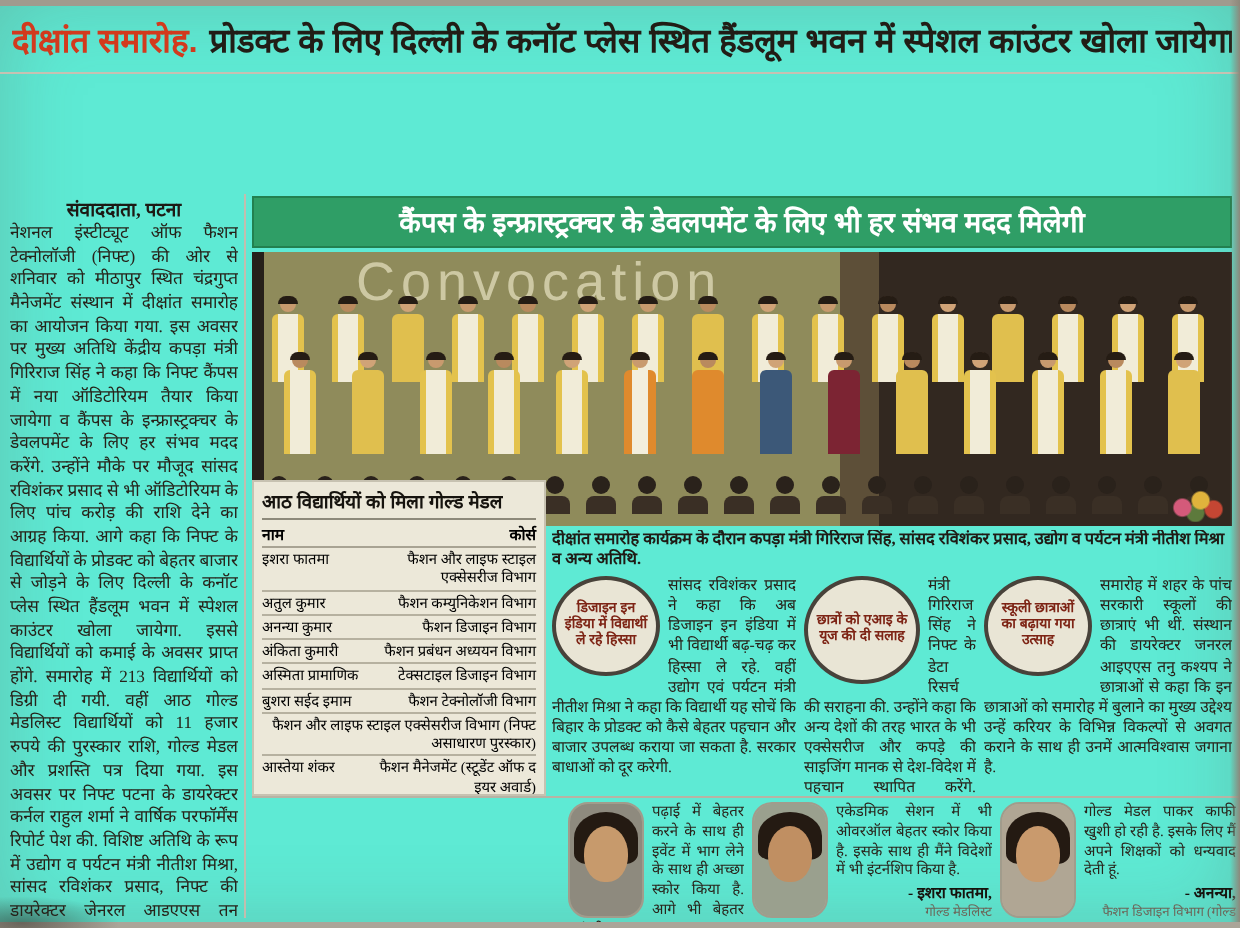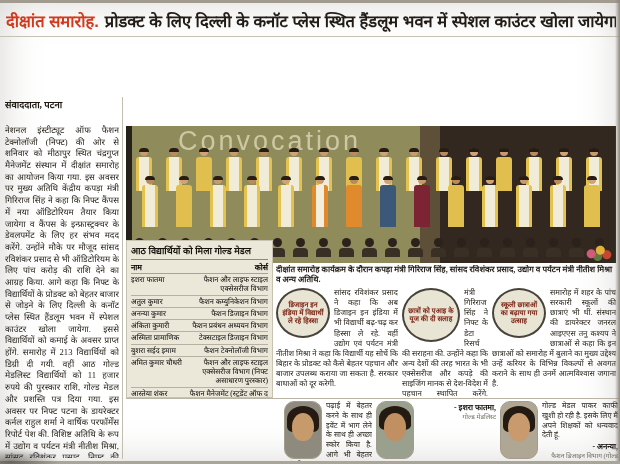--- a/index.html
+++ b/index.html
@@ -1,16 +1,16 @@
 <!DOCTYPE html>
 <html><head>
 <meta charset="utf-8">
 <style>
   html,body{margin:0;padding:0;background:#b9b5a8;}
-  .page{position:relative;width:620px;height:464px;background:#ffffff;overflow:hidden;
+  .page{position:relative;width:620px;height:464px;background:#5eead4;overflow:hidden;
         font-family:"Liberation Serif",serif;box-shadow:inset 0 0 40px rgba(90,85,70,.25);}
   .edge-top{position:absolute;left:0;top:0;width:620px;height:3px;background:#a09b8e;}
   .edge-right{position:absolute;right:0;top:0;width:5px;height:464px;
         background:linear-gradient(90deg,rgba(120,115,105,0),#8d887b);}
   .edge-bottom{position:absolute;left:0;bottom:0;width:620px;height:3px;background:#aaa599;}
   .smudge{position:absolute;left:-10px;bottom:0;width:70px;height:16px;
         background:radial-gradient(ellipse at 30% 85%,rgba(40,35,28,.5),transparent 70%);}
 
   .kicker{position:absolute;left:6px;top:9px;width:610px;height:25px;
         font-family:"Liberation Sans",sans-serif;font-weight:bold;font-size:16.5px;line-height:25px;
@@ -18,21 +18,21 @@
   .kicker .label{color:#d23a1d;margin-right:6px;}
   .kicker-rule{position:absolute;left:0;top:36px;width:620px;height:1px;background:#c6c1b2;}
 
   .headline{position:absolute;left:2px;top:38px;width:616px;height:55px;
         font-family:"Liberation Sans",sans-serif;font-weight:800;font-size:36px;line-height:55px;
         color:#682016;white-space:nowrap;overflow:hidden;letter-spacing:-.5px;}
 
   .vrule{position:absolute;left:122px;top:97px;width:1px;height:362px;background:#c2bdae;}
 
   .leftcol{position:absolute;left:5px;top:98px;width:114px;height:360px;overflow:hidden;}
-  .byline{font-size:9.5px;font-weight:bold;color:#1d1a14;margin-bottom:14px;}
+  .byline{font-size:9.5px;font-weight:bold;text-align:center;color:#1d1a14;margin-bottom:0;}
   .bodytext{font-size:8.6px;line-height:1.36;text-align:justify;color:#262219;}
 
   .banner{position:absolute;left:126px;top:98px;width:490px;height:26px;background:#2f9e66;
         border:1px solid #22804f;box-sizing:border-box;color:#fff;
         font-family:"Liberation Sans",sans-serif;font-weight:bold;font-size:14px;line-height:24px;
         text-align:center;white-space:nowrap;overflow:hidden;}
 
   .photo{position:absolute;left:126px;top:126px;width:490px;height:137px;overflow:hidden;
         background:linear-gradient(90deg,#26201a 0 6px,#8f8b5b 6px 60%,#5d4f38 60% 64%,#322820 64% 100%);}
   .backdrop-text{position:absolute;left:52px;top:0;font-family:"Liberation Sans",sans-serif;
@@ -94,20 +94,21 @@
   <div class="kicker-rule"></div>
 
 
   <div class="vrule"></div>
 
   <div class="leftcol">
     <div class="byline">संवाददाता, पटना</div>
     <div class="bodytext">नेशनल इंस्टीट्यूट ऑफ फैशन टेक्नोलॉजी (निफ्ट) की ओर से शनिवार को मीठापुर स्थित चंद्रगुप्त मैनेजमेंट संस्थान में दीक्षांत समारोह का आयोजन किया गया. इस अवसर पर मुख्य अतिथि केंद्रीय कपड़ा मंत्री गिरिराज सिंह ने कहा कि निफ्ट कैंपस में नया ऑडिटोरियम तैयार किया जायेगा व कैंपस के इन्फ्रास्ट्रक्चर के डेवलपमेंट के लिए हर संभव मदद करेंगे. उन्होंने मौके पर मौजूद सांसद रविशंकर प्रसाद से भी ऑडिटोरियम के लिए पांच करोड़ की राशि देने का आग्रह किया. आगे कहा कि निफ्ट के विद्यार्थियों के प्रोडक्ट को बेहतर बाजार से जोड़ने के लिए दिल्ली के कनॉट प्लेस स्थित हैंडलूम भवन में स्पेशल काउंटर खोला जायेगा. इससे विद्यार्थियों को कमाई के अवसर प्राप्त होंगे. समारोह में 213 विद्यार्थियों को डिग्री दी गयी. वहीं आठ गोल्ड मेडलिस्ट विद्यार्थियों को 11 हजार रुपये की पुरस्कार राशि, गोल्ड मेडल और प्रशस्ति पत्र दिया गया. इस अवसर पर निफ्ट पटना के डायरेक्टर कर्नल राहुल शर्मा ने वार्षिक परफॉर्मेंस रिपोर्ट पेश की. विशिष्ट अतिथि के रूप में उद्योग व पर्यटन मंत्री नीतीश मिश्रा, सांसद रविशंकर प्रसाद, निफ्ट की डायरेक्टर जेनरल आइएएस तनु कश्यप, एलुमनाइ मनीष त्रिपाठी भी मौजूद रहे.</div>
   </div>
 
+  <div class="banner">कैंपस के इन्फ्रास्ट्रक्चर के डेवलपमेंट के लिए भी हर संभव मदद मिलेगी</div>
 
   <div class="photo">
     <div class="backdrop-text">Convocation</div>
     <div id="crowd">
         <div class="fig" style="left: 10px; top: 24px; width: 16px;">
           <div style="width: 10px; height: 4px; border-radius: 4px 4px 0px 0px; background: rgb(37, 28, 20); margin: 0px auto -6px; position: relative; top: -2px;"></div>
           <div class="head" style="background: rgb(200, 154, 110);"></div>
           <div class="torso" style="height: 34px; background: linear-gradient(90deg, rgb(227, 194, 77) 0px, rgb(227, 194, 77) 3px, rgb(241, 236, 216) 3px, rgb(241, 236, 216) 13px, rgb(227, 194, 77) 13px);"></div>
         </div>
         <div class="fig" style="left: 40px; top: 24px; width: 16px;">
@@ -370,21 +371,20 @@
         </div>
         <div class="trow">
           <span class="tname">अस्मिता प्रामाणिक</span>
           <span class="tcourse">टेक्सटाइल डिजाइन विभाग</span>
         </div>
         <div class="trow">
           <span class="tname">बुशरा सईद इमाम</span>
           <span class="tcourse">फैशन टेक्नोलॉजी विभाग</span>
         </div>
         <div class="trow">
-          <span class="tname">अमित कुमार चौधरी</span>
           <span class="tcourse">फैशन और लाइफ स्टाइल एक्सेसरीज विभाग (निफ्ट असाधारण पुरस्कार)</span>
         </div>
         <div class="trow">
           <span class="tname">आस्तेया शंकर</span>
           <span class="tcourse">फैशन मैनेजमेंट (स्टूडेंट ऑफ द इयर अवार्ड)</span>
         </div>
       </div>
   </div>
 
   <div class="subcol" style="left:276px;width:122px;">
@@ -412,20 +412,21 @@
     <div class="qtext">पढ़ाई में बेहतर करने के साथ ही इवेंट में भाग लेने के साथ ही अच्छा स्कोर किया है. आगे भी बेहतर करूंगी.</div>
 
   </div>
 
   <div class="qcard" style="left:376px;width:120px;">
     <div class="portrait" style="width:36px;">
       <div class="p-bg" style="background:#9aa08e;"></div>
       <div class="p-hair" style="left:2px;width:32px;height:24px;"></div>
       <div class="p-face" style="left:7px;top:11px;width:22px;height:28px;background:#c08f62;"></div>
     </div>
+    <div class="qtext">एकेडमिक सेशन में भी ओवरऑल बेहतर स्कोर किया है. इसके साथ ही मैंने विदेशों में भी इंटर्नशिप किया है.</div>
     <div class="qname">- इशरा फातमा,</div>
     <div class="qtag">गोल्ड मेडलिस्ट</div>
   </div>
 
   <div class="qcard" style="left:500px;width:118px;">
     <div class="portrait" style="width:36px;">
       <div class="p-bg" style="background:#b0a694;"></div>
       <div class="p-hair" style="left:2px;width:32px;height:26px;"></div>
       <div class="p-face" style="left:7px;top:11px;width:22px;height:28px;background:#c99a6d;"></div>
     </div>

